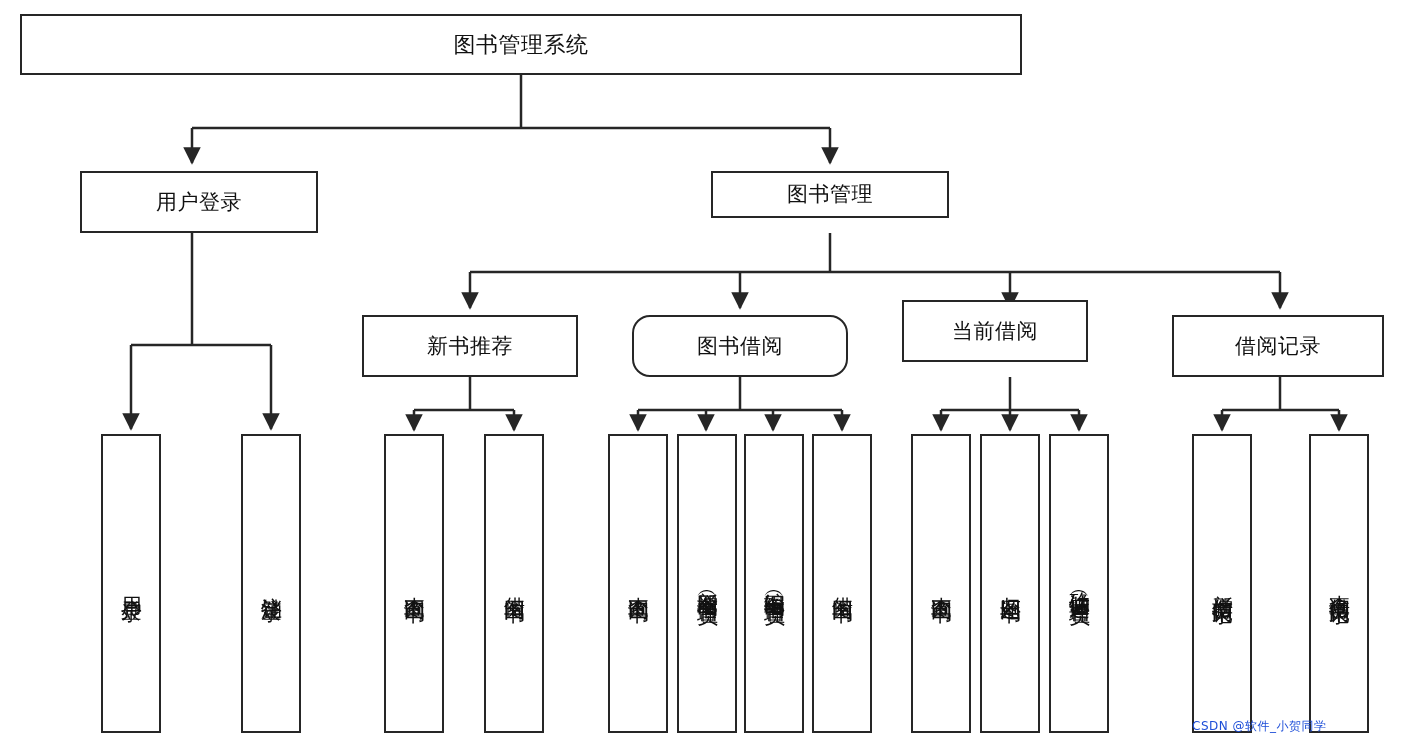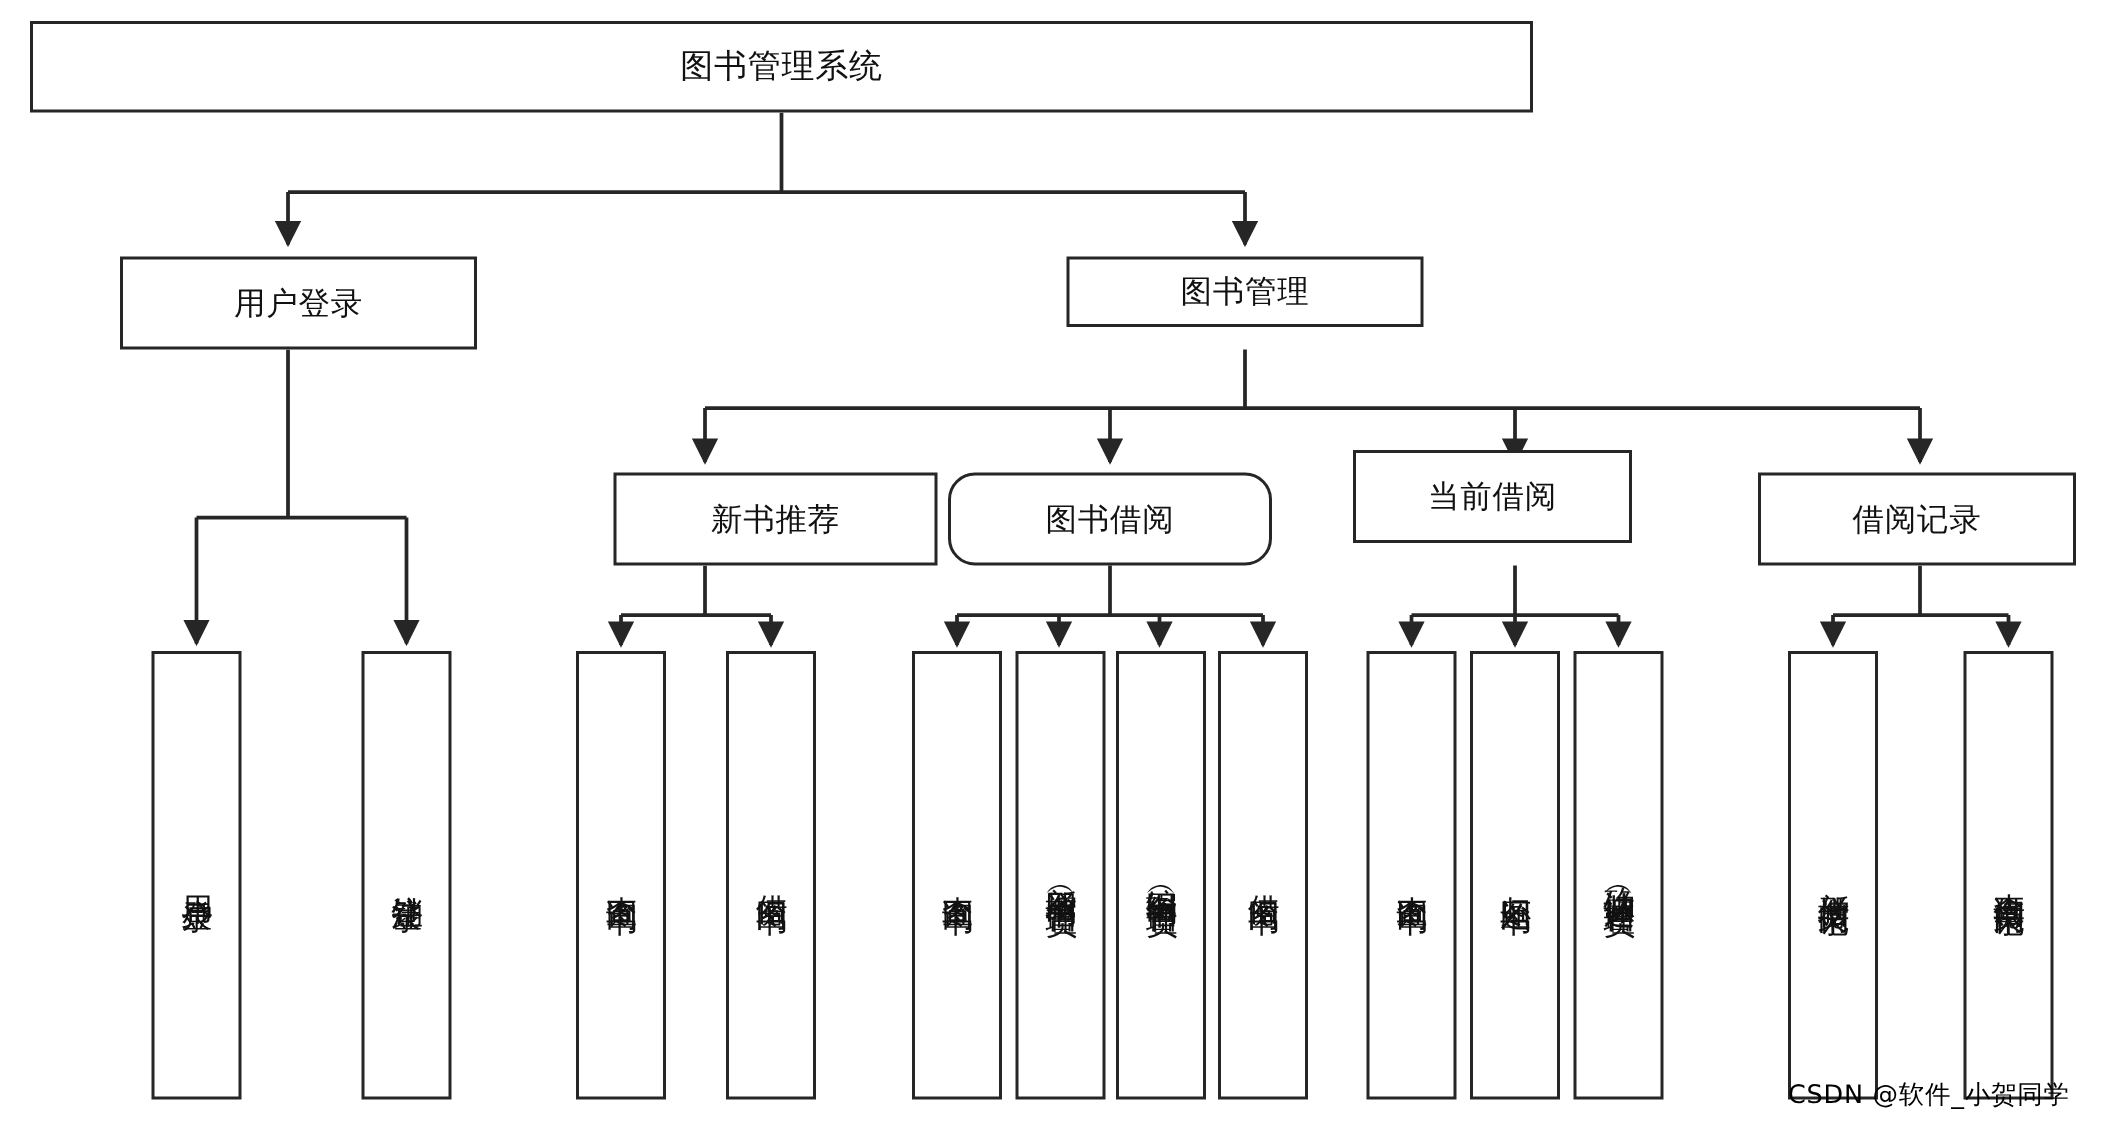--- a/index.html
+++ b/index.html
@@ -53,22 +53,22 @@
   .v-node .node-label {
     writing-mode: vertical-rl;
     text-orientation: upright;
     font-size: 21px;
     letter-spacing: 2px;
     line-height: 1;
     white-space: nowrap;
   }
   .watermark {
     position: absolute;
-    font-size: 17px;
-    color: #000000;
+    font-size: 12px;
+    color: #1d4ed8;
     white-space: nowrap;
     letter-spacing: 0.5px;
     pointer-events: none;
   }
 </style>
 </head>
 <body>
 
 <div id="canvas">
 
@@ -126,21 +126,21 @@
     <span class="node-label">图书管理系统</span>
   </div>
 
   <div class="node h-node" style="left:80px; top:171px; width:238px; height:62px;">
     <span class="node-label">用户登录</span>
   </div>
   <div class="node h-node" style="left:711px; top:171px; width:238px; height:47px;">
     <span class="node-label">图书管理</span>
   </div>
 
-  <div class="node h-node" style="left:362px; top:315px; width:216px; height:62px;margin-left:47px;">
+  <div class="node h-node" style="left:362px; top:315px; width:216px; height:62px;">
     <span class="node-label">新书推荐</span>
   </div>
   <div class="node h-node" style="left:632px; top:315px; width:216px; height:62px;border-radius:18px;">
     <span class="node-label">图书借阅</span>
   </div>
   <div class="node h-node" style="left:902px; top:300px; width:186px; height:62px;">
     <span class="node-label">当前借阅</span>
   </div>
   <div class="node h-node" style="left:1172px; top:315px; width:212px; height:62px;">
     <span class="node-label">借阅记录</span>

